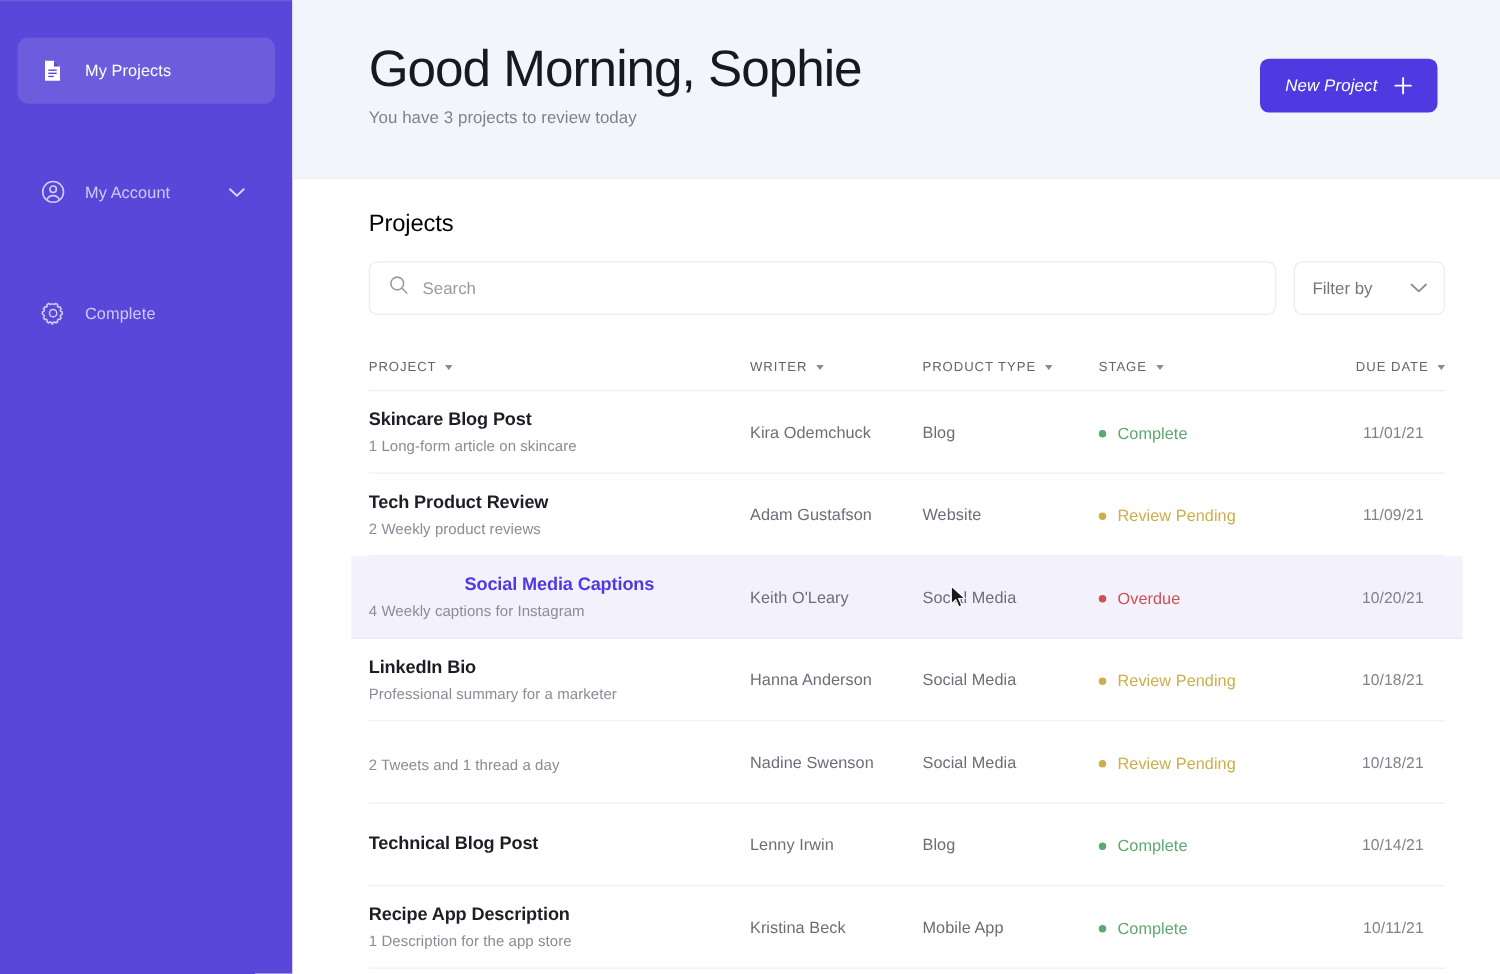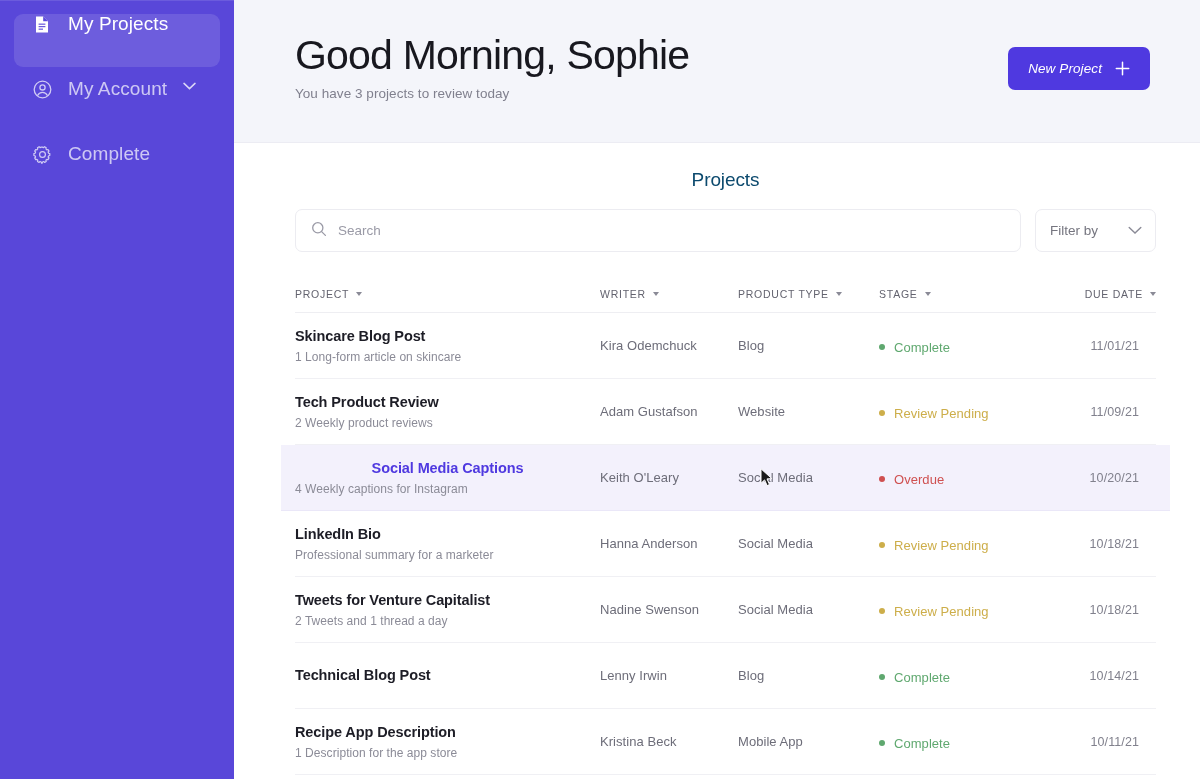--- a/index.html
+++ b/index.html
@@ -61,27 +61,27 @@
   .sidebar-divider {
     height: 1px;
     background: rgba(255,255,255,0.11);
     margin: 0;
   }
 
   .nav { padding-top: 13px; }
 
   .nav-item {
     display: flex;
-    align-items: flex-start;
+    align-items: center;
     height: 53px;
-    margin: 0 14px;
+    margin: 16px 14px;
     padding: 0 18px;
     border-radius: 9px;
     color: rgba(255,255,255,0.70);
-    font-size: 19px;
+    font-size: 13px;
     letter-spacing: 0.1px;
     cursor: pointer;
     position: relative;
   }
   .nav-item.active {
     background: rgba(255,255,255,0.12);
     color: #ffffff;
   }
   .nav-icon {
     width: 20px; height: 20px;
@@ -158,25 +158,24 @@
     display: inline-flex;
     width: 15px; height: 15px;
     align-items: center; justify-content: center;
   }
 
   
   .content { padding: 0 44px 0 61px; }
 
   .section-title {
     font-size: 19px;
-    color: #0c4a6e;
+    color: #000000;
     font-weight: normal;
     letter-spacing: -0.1px;
     padding-top: 26px;
-    text-align: center;
   }
 
   .controls {
     display: flex;
     gap: 14px;
     margin-top: 18px;
   }
 
   .search-box {
     flex: 1 1 auto;
@@ -496,21 +495,20 @@
               <div class="col-stage"><span class="stage" style="color: rgb(205, 174, 74);">
                   <span class="dot" style="background: rgb(205, 174, 74);"></span>
                   <span>Review Pending</span>
                 </span></div>
               <div class="col-due">
                 <span class="due">10/18/21</span>
               </div>
             </div>
             <div class="trow">
               <div class="col-project">
-                <div class="proj-title">Tweets for Venture Capitalist</div>
                 <div class="proj-sub">2 Tweets and 1 thread a day</div>
               </div>
               <div class="col-writer cell">Nadine Swenson</div>
               <div class="col-type cell">Social Media</div>
               <div class="col-stage"><span class="stage" style="color: rgb(205, 174, 74);">
                   <span class="dot" style="background: rgb(205, 174, 74);"></span>
                   <span>Review Pending</span>
                 </span></div>
               <div class="col-due">
                 <span class="due">10/18/21</span>

